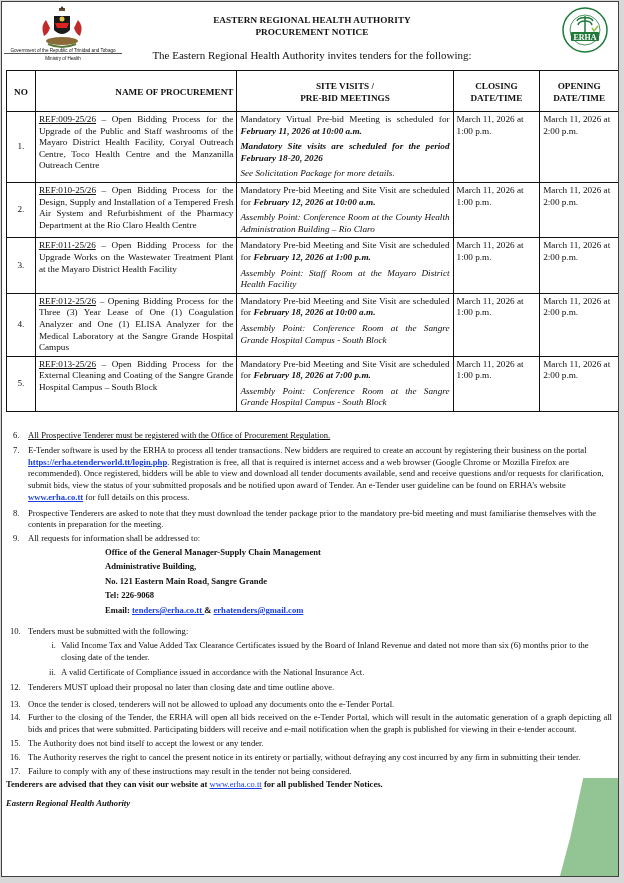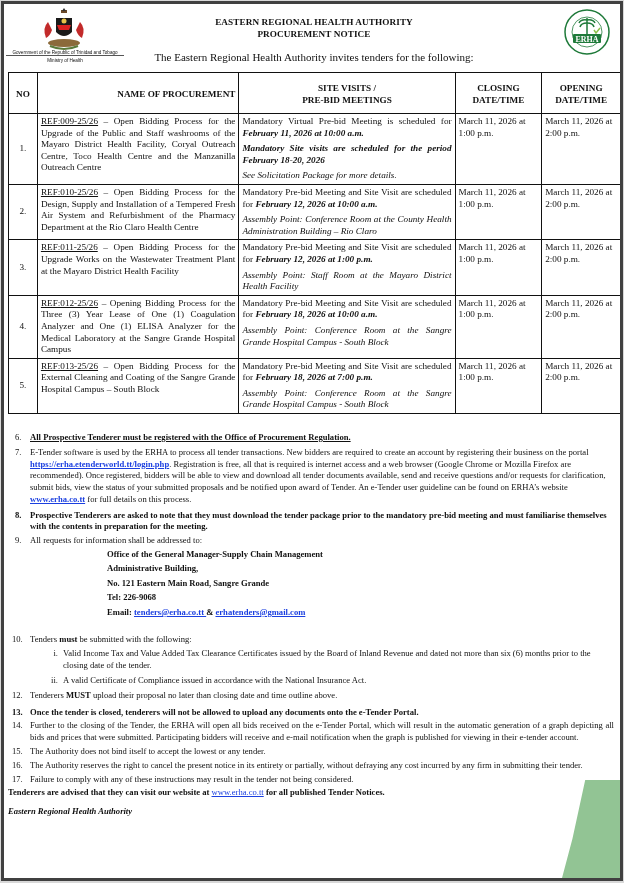--- a/index.html
+++ b/index.html
@@ -1,17 +1,17 @@
 <!DOCTYPE html>
 <html><head>
 <meta charset="utf-8">
 <style>
   html, body { margin:0; padding:0; background:#d8d8d8; }
   body { width:624px; height:883px; overflow:hidden; position:relative; font-family:"Liberation Serif", serif; color:#111; }
-  .frame { position:absolute; left:1px; top:1px; width:616px; height:874px; border:3px solid #404040; background:#fff; overflow:hidden; }
+  .frame { position:absolute; left:1px; top:1px; width:616px; height:874px; border:1px solid #404040; background:#fff; overflow:hidden; }
   .green-swoosh { position:absolute; right:0; bottom:0; width:58px; height:98px; background:#92c494; clip-path: polygon(40% 0, 100% 0, 100% 100%, 0 100%, 18% 60%); }
   .coat { position:absolute; left:34px; top:4px; width:52px; height:44px; }
   .gov-line { position:absolute; left:2px; top:46px; width:118px; font-family:"Liberation Sans", sans-serif; font-size:4.6px; text-align:center; border-bottom:1px solid #555; white-space:nowrap; }
   .ministry { position:absolute; left:2px; top:54px; width:118px; font-family:"Liberation Sans", sans-serif; font-size:4.6px; text-align:center; }
   .head-title { position:absolute; left:150px; top:12px; width:320px; text-align:center; font-weight:bold; font-size:9.2px; line-height:12px; letter-spacing:0.1px; }
   .invite { position:absolute; left:120px; top:47px; width:380px; text-align:center; font-size:11px; }
   .erha-logo { position:absolute; left:560px; top:5px; width:46px; height:46px; }
   table.proc { position:absolute; left:4px; top:68px; width:613px; border-collapse:collapse; font-size:9.2px; line-height:11.6px; }
   table.proc th, table.proc td { border:1.5px solid #111; vertical-align:top; padding:2px 3px; }
   table.proc th { font-weight:bold; text-align:center; vertical-align:middle; height:34px; font-size:9.2px; line-height:12px; padding-top:4px;}
@@ -22,21 +22,21 @@
   .c-open { width:72px;margin-top:12px; }
   .ref { font-weight:normal; text-decoration:underline; }
   .bi { font-weight:bold; font-style:italic; }
   .it { font-style:italic; }
   .gap { margin-top:4px; }
   .notes { position:absolute; left:4px; top:428px; width:606px; font-size:8.6px; line-height:11.8px; }
   .note { position:relative; padding-left:22px; margin:0 0 2px 0; text-align:left; }
   .note .num { position:absolute; left:7px; top:0; }
   .note.two .num { left:4px; }
   .note.just { text-align:justify; }
-  .bold { font-weight:bold; }
+  .bold { font-weight:normal; }
   .u { text-decoration:underline; }
   a.link { color:#1b3fe0; text-decoration:underline; font-weight:bold; }
   a.plain { color:#1b3fe0; text-decoration:underline; }
   .addr { padding-left:77px; font-weight:bold; line-height:14.6px; }
   .sub { position:relative; padding-left:55px; margin:3px 0; }
   .sub .rn { position:absolute; left:32px; width:18px; text-align:right; }
   .closing-line { font-weight:bold; margin-top:1px; }
   .sign { font-weight:bold; font-style:italic; margin-top:7px; }
 </style>
 </head>
@@ -171,21 +171,21 @@
       <span class="num">9.</span>
       <span>All requests for information shall be addressed to:</span>
       <div class="addr">
         <div>Office of the General Manager-Supply Chain Management</div>
         <div>Administrative Building,</div>
         <div>No. 121 Eastern Main Road, Sangre Grande</div>
         <div>Tel: 226-9068</div>
         <div><span>Email: </span><a class="link" href="#">tenders@erha.co.tt </a><span> &amp; </span><a class="link" href="#">erhatenders@gmail.com</a></div>
       </div>
     </div>
-    <div class="note two" style="margin-top:14px">
+    <div class="note two" style="margin-top:8px">
       <span class="num">10.</span>
       <span>Tenders </span><span class="bold">must</span><span> be submitted with the following:</span>
       <div class="sub" style="margin-left:-22px">
         <span class="rn">i.</span>
         <span>Valid Income Tax and Value Added Tax Clearance Certificates issued by the Board of Inland Revenue and dated not more than six (6) months prior to the closing date of the tender.</span>
       </div>
       <div class="sub" style="margin-left:-22px">
         <span class="rn">ii.</span>
         <span>A valid Certificate of Compliance issued in accordance with the National Insurance Act.</span>
       </div>

